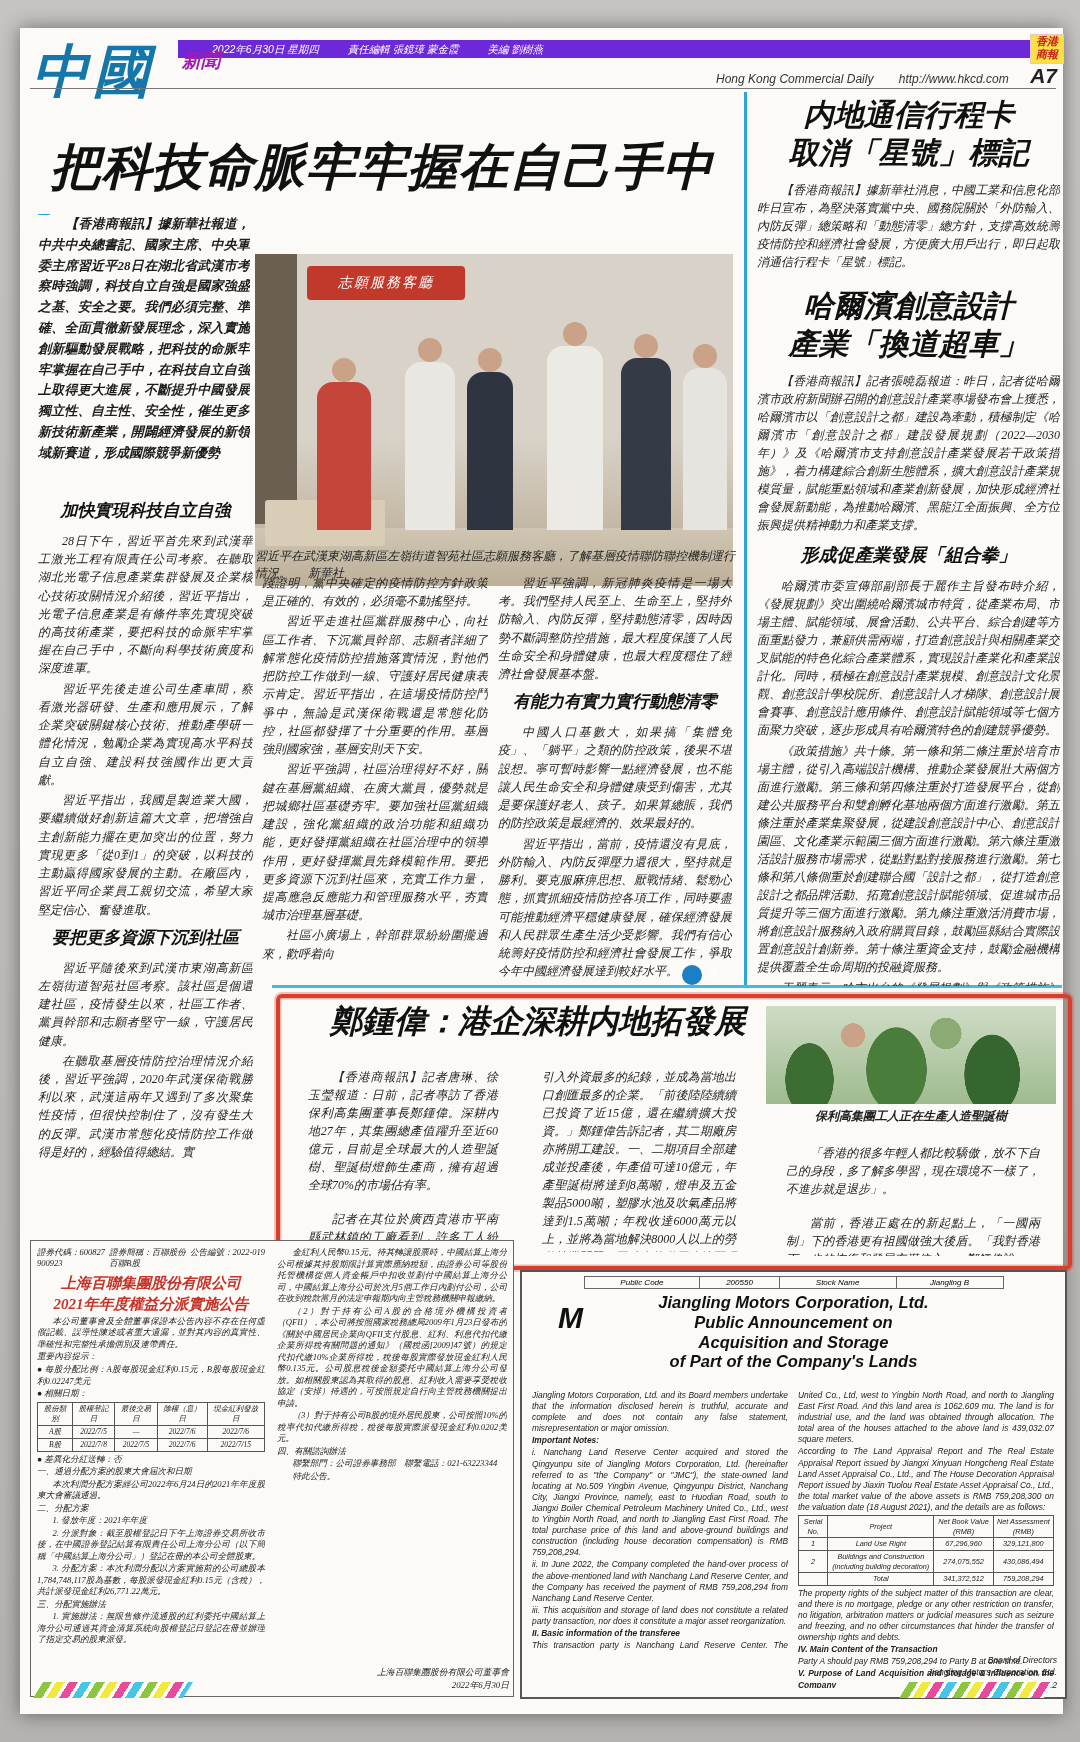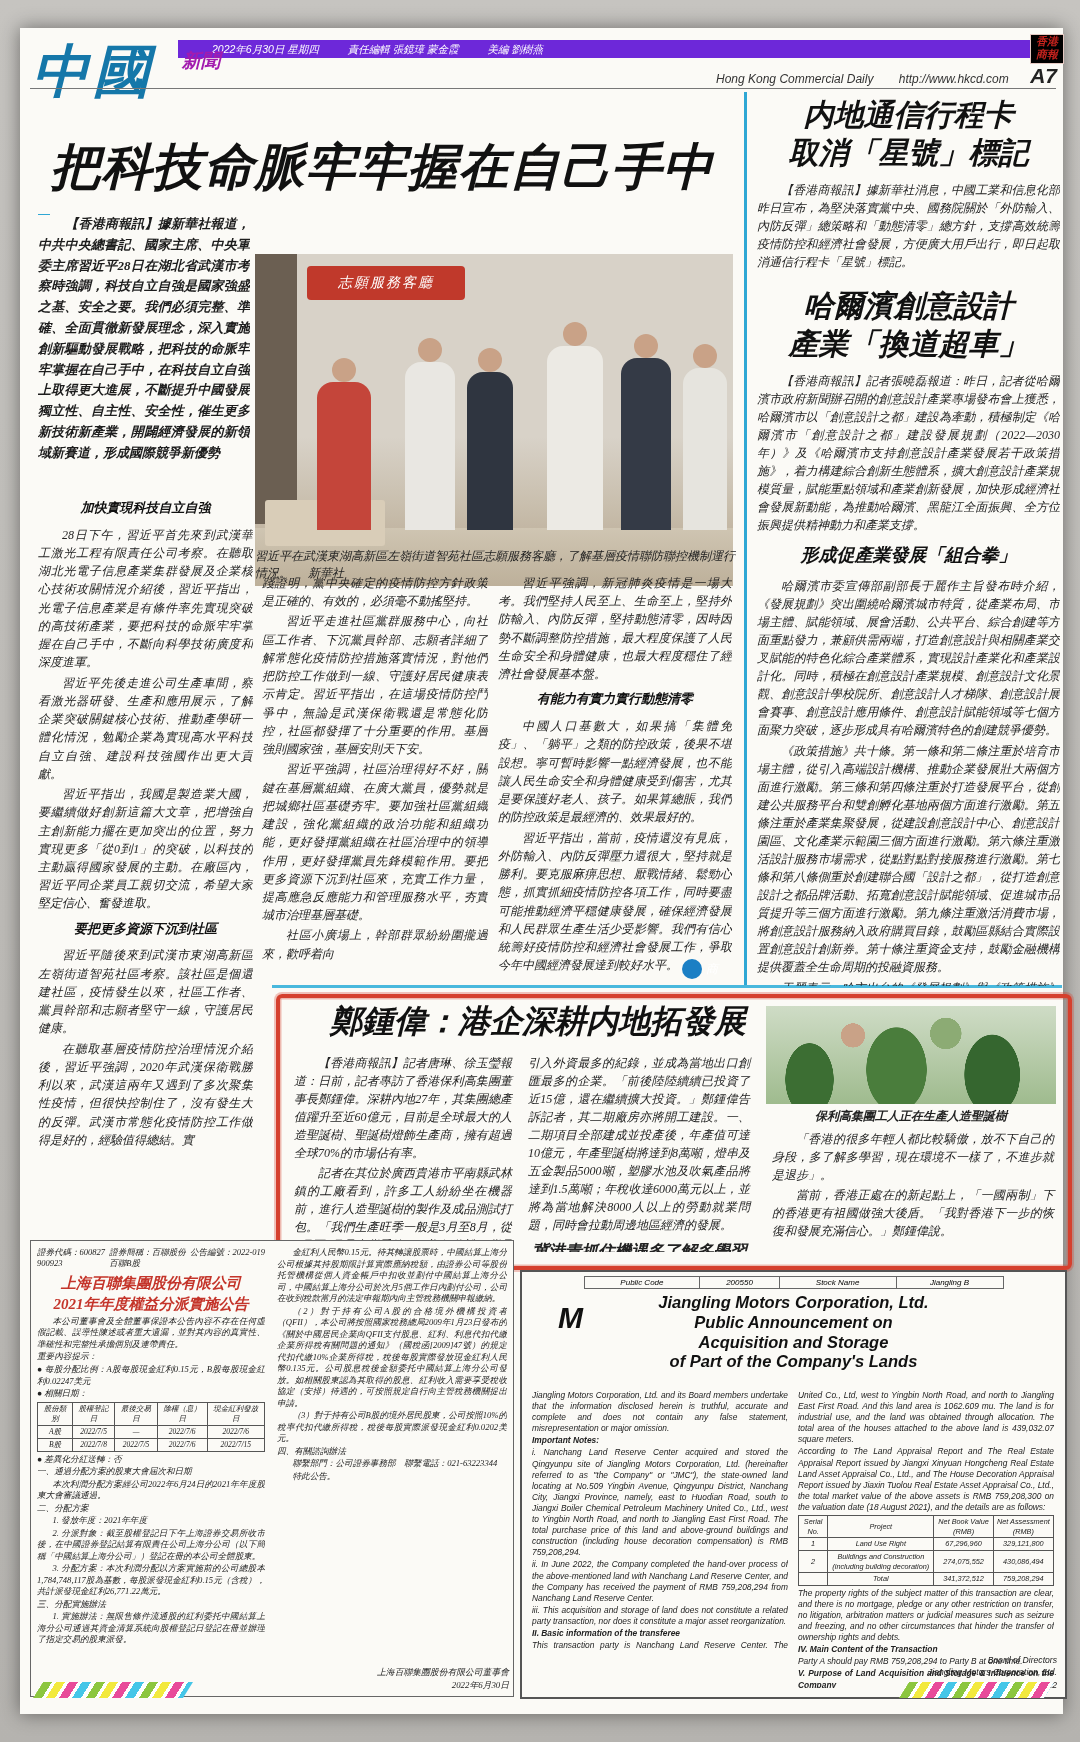--- a/index.html
+++ b/index.html
@@ -3,21 +3,21 @@
 <meta charset="utf-8">
 <style>
   html,body{margin:0;padding:0;background:#b9b7b3;font-family:"Liberation Serif",serif;}
   #stage{position:relative;width:1080px;height:1742px;background:linear-gradient(#c6c4c0,#b5b3af);overflow:hidden;font-style:italic;}
   .abs{position:absolute;}
   #page{position:absolute;left:20px;top:28px;width:1043px;height:1686px;background:#fbfaf6;box-shadow:0 0 18px rgba(0,0,0,.45);}
   
   #section-logo{left:12px;top:6px;font-size:57px;font-weight:bold;color:#1577a9;letter-spacing:4px;font-family:"Liberation Sans",sans-serif;}
   #topbar{left:158px;top:12px;width:852px;height:18px;background:#6d28d9;color:#fff;font-size:10.5px;line-height:18px;font-family:"Liberation Sans",sans-serif;white-space:nowrap;padding-left:34px;box-sizing:border-box;}
   #topbar span{margin-right:26px;}
-  #paper-logo{left:1010px;top:6px;width:32px;height:28px;background:#000000;color:#c2221d;font-weight:bold;font-size:11px;line-height:13px;text-align:center;border:1px solid #e5c9c2;}
+  #paper-logo{left:1010px;top:6px;width:32px;height:28px;background:#fde047;color:#c2221d;font-weight:bold;font-size:11px;line-height:13px;text-align:center;border:1px solid #e5c9c2;}
   #xinwen{left:162px;top:20px;font-size:19px;font-weight:bold;color:#a21caf;}
   #mast-right{right:6px;top:36px;font-size:12px;color:#333;white-space:nowrap;font-family:"Liberation Sans",sans-serif;}
   #mast-right .pgno{font-size:21px;font-weight:bold;color:#222;margin-left:18px;}
   #mast-rule{left:10px;top:60px;width:1026px;border-top:1.5px solid #777;}
   
   #kicker{left:55px;top:66px;width:660px;text-align:center;font-size:33px;font-weight:600;color:#191919;}
   #headline{left:6px;top:106px;width:712px;text-align:center;font-size:50px;font-weight:bold;color:#111;letter-spacing:1px;}
   #vline{left:724px;top:64px;width:3px;height:894px;background:#2fa7d4;}
   
   #intro{left:18px;top:186px;width:212px;height:258px;font-size:13px;font-weight:bold;line-height:1.6;text-align:justify;color:#1d1d1d;overflow:hidden;}
@@ -27,39 +27,39 @@
   #main-photo{left:235px;top:182px;width:478px;height:332px;background:linear-gradient(#d8d2c8 0 55%,#c9bfae 75%,#b4a38c);overflow:hidden;margin-top:44px;}
   #photo-door{left:0;top:0;width:42px;height:270px;background:#6b5f52;}
   #photo-banner{left:52px;top:12px;width:158px;height:34px;background:#c0392b;border-radius:4px;color:#fff;font-size:14px;line-height:34px;text-align:center;letter-spacing:2px;}
   #photo-floor{left:0;bottom:0;width:478px;height:58px;background:linear-gradient(#cfc5b2,#bdb09a);}
   .person{position:absolute;bottom:56px;border-radius:16px 16px 0 0;}
   .person::before{content:"";position:absolute;top:-24px;left:50%;margin-left:-12px;width:24px;height:24px;border-radius:50%;background:#c9a287;}
   #photo-table{left:10px;bottom:40px;width:120px;height:46px;background:#d9cdb8;border-radius:3px;}
   #caption{left:235px;top:520px;width:482px;font-size:12px;color:#222;}
   #caption .credit{margin-left:14px;}
   
-  .colhead{font-size:13px;font-weight:bold;text-align:center;color:#111;margin:6px 0 8px;}
+  .colhead{font-size:17px;font-weight:bold;text-align:center;color:#111;margin:6px 0 8px;}
   .bodycol{font-size:12px;line-height:1.52;text-align:justify;color:#222;overflow:hidden;}
   .bodycol p{margin:0 0 2px;text-indent:2em;}
   #colA{left:18px;top:464px;width:215px;height:744px;}
   #colB{left:242px;top:546px;width:226px;height:412px;}
   #colC{left:478px;top:546px;width:234px;height:412px;}
   .endmark{display:inline-block;width:20px;height:20px;border-radius:50%;background:#1b7fc4;color:#fff;font-size:12px;line-height:20px;text-align:center;vertical-align:-4px;margin-left:4px;font-family:"Liberation Sans",sans-serif;}
   #midrule{left:252px;top:957px;width:790px;height:3px;background:#49b8dd;}
   
   #sidebar{left:737px;top:64px;width:303px;height:894px;overflow:hidden;}
   .sb-title{font-size:30px;font-weight:bold;text-align:center;line-height:1.25;color:#111;margin:4px 0 10px;}
   .sb-body{font-size:12px;line-height:1.5;text-align:justify;color:#222;}
   .sb-body p{margin:0 0 3px;text-indent:2em;}
   .sb-sub{font-size:18px;font-weight:bold;text-align:center;margin:8px 0;color:#111;}
   
   #feature{left:256px;top:966px;width:788px;height:268px;border:4px solid #d5402e;border-radius:6px;box-shadow:0 0 0 2px rgba(213,64,46,.30), inset 0 0 0 1.5px rgba(213,64,46,.35);}
   #f-headline{left:8px;top:2px;width:500px;text-align:center;font-size:32px;font-weight:bold;color:#111;}
   .f-col{font-size:12px;line-height:1.5;text-align:justify;color:#222;overflow:hidden;}
-  .f-col p{margin:2px;text-indent:2em;}
+  .f-col p{margin:16px;text-indent:2em;}
   #f-col1{left:12px;top:54px;width:222px;height:200px;}
   #f-col2{left:246px;top:54px;width:226px;height:200px;}
   #f-sub{font-size:17px;font-weight:bold;text-align:center;margin:5px 0;letter-spacing:-.5px;}
   #f-photo{left:486px;top:8px;width:290px;height:98px;background:
     radial-gradient(40px 60px at 15% 75%, #3c6e33 0 60%, transparent 61%),
     radial-gradient(50px 70px at 45% 65%, #4a7d3c 0 60%, transparent 61%),
     radial-gradient(46px 66px at 78% 70%, #35662f 0 60%, transparent 61%),
     radial-gradient(26px 26px at 62% 28%, #8cab74 0 60%, transparent 61%),
     radial-gradient(20px 20px at 30% 30%, #c9a287 0 60%, transparent 61%),
     linear-gradient(#cfdcc6,#9fbb8e);}

